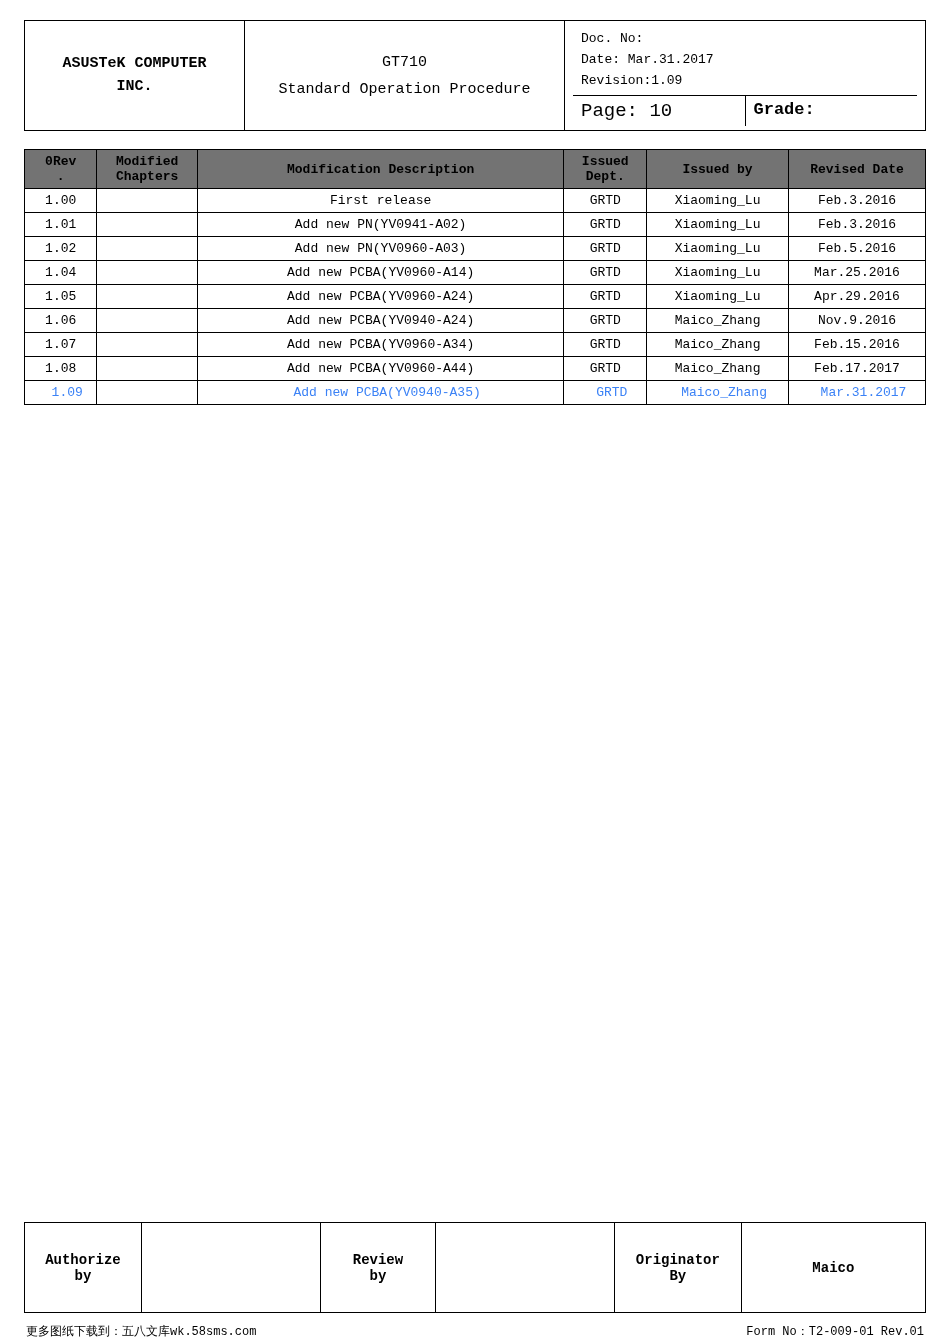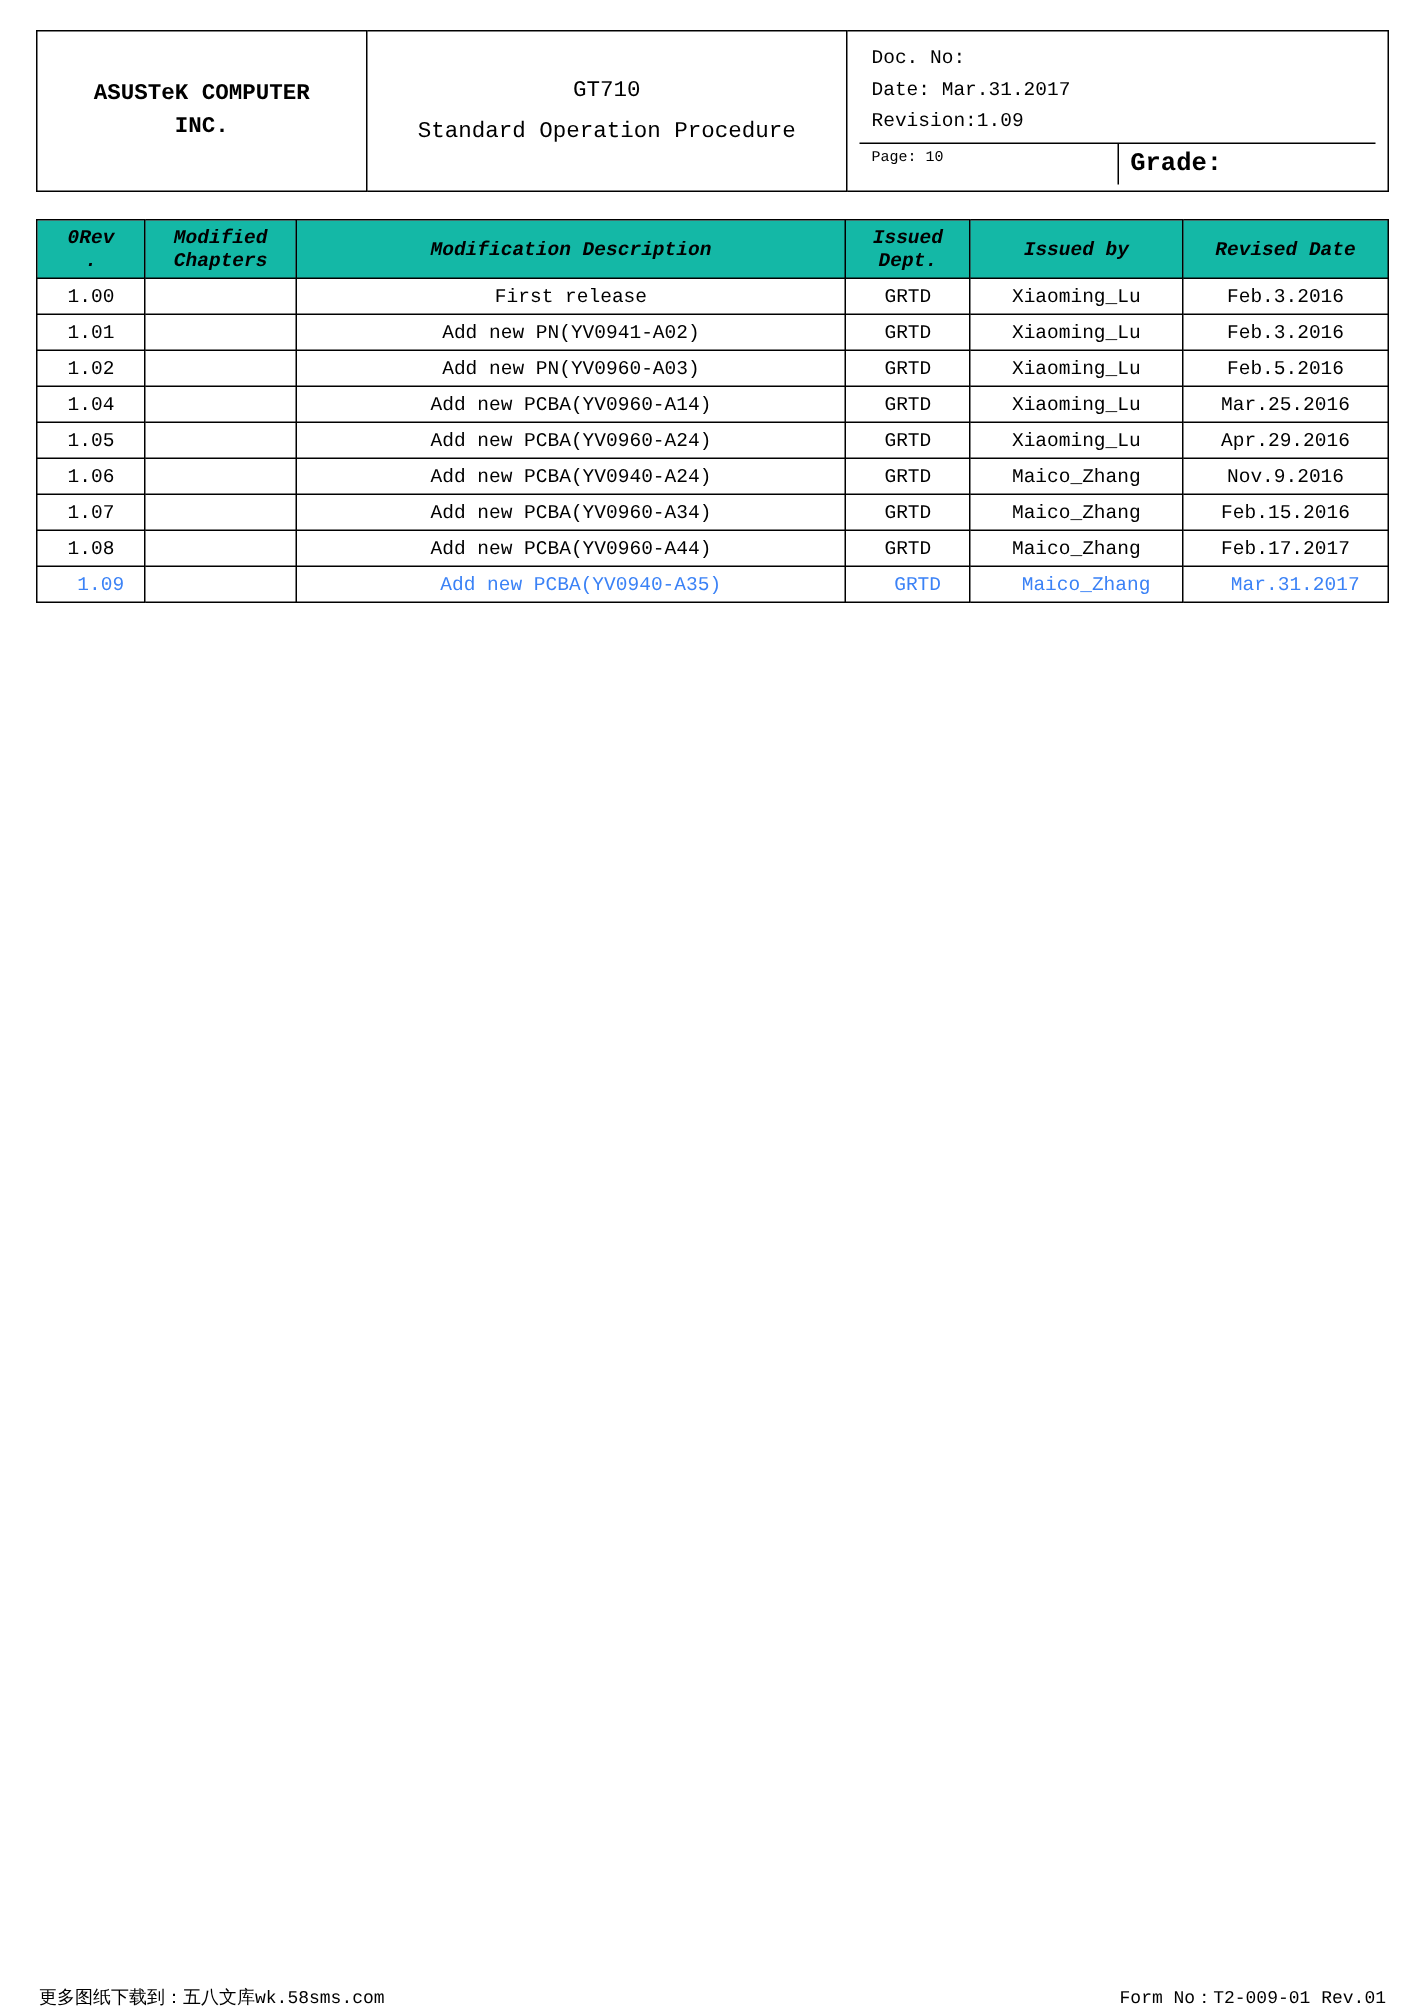--- a/index.html
+++ b/index.html
@@ -55,21 +55,21 @@
       font-size: 13px;
       line-height: 1.6;
     }
     .meta-bottom {
       display: flex;
     }
     .meta-page {
       flex: 1;
       padding: 4px 8px;
       border-right: 1.5px solid #000;
-      font-size: 10px;
+      font-size: 19px;
     }
     .meta-grade {
       flex: 1;
       padding: 4px 8px;
       font-size: 17px;
       font-weight: bold;
     }
 
     
     .main-section {
@@ -82,22 +82,21 @@
       border: 1.5px solid #000;
     }
     .revision-table th, .revision-table td {
       border: 1px solid #000;
       padding: 4px 8px;
       text-align: center;
       font-size: 13px;
     }
     .revision-table th {
       font-weight: bold;
-      background: #14b8a6;
-      font-style: italic;
+      background: #737373;
     }
     .col-rev { width: 55px; }
     .col-chapters { width: 85px; }
     .col-desc { width: 310px; }
     .col-dept { width: 70px; }
     .col-issuedby { width: 120px; }
     .col-date { width: 110px; margin-left: 35px; }
 
     .row-highlight td {
       color: #3b82f6;
@@ -262,20 +261,47 @@
             <td>Add new PCBA(YV0940-A35)</td>
             <td>GRTD</td>
             <td>Maico_Zhang</td>
             <td>Mar.31.2017</td>
           </tr>
         </tbody>
     </table>
   </div>
 
   <div class="footer-area">
+    <table class="footer-table">
+      <tbody>
+          <tr>
+        <td class="footer-cell-main">
+          <span style="white-space:pre-line;">Authorize
+by</span>
+        </td>
+        <td class="footer-cell-wide">
+          <span></span>
+        </td>
+        <td class="footer-cell-main">
+          <span style="white-space:pre-line;">Review
+by</span>
+        </td>
+        <td class="footer-cell-wide">
+          <span></span>
+        </td>
+        <td class="footer-originator">
+          <span style="white-space:pre-line;">Originator
+By</span>
+        </td>
+        <td class="footer-cell-wide footer-value">
+          <span>Maico</span>
+        </td>
+      </tr>
+    </tbody>
+      </table>
 
     <div class="bottom-bar">
       <span>更多图纸下载到：五八文库wk.58sms.com</span>
       <span>Form No：T2-009-01  Rev.01</span>
     </div>
   </div>
 
 </div>
 
 </body></html>

